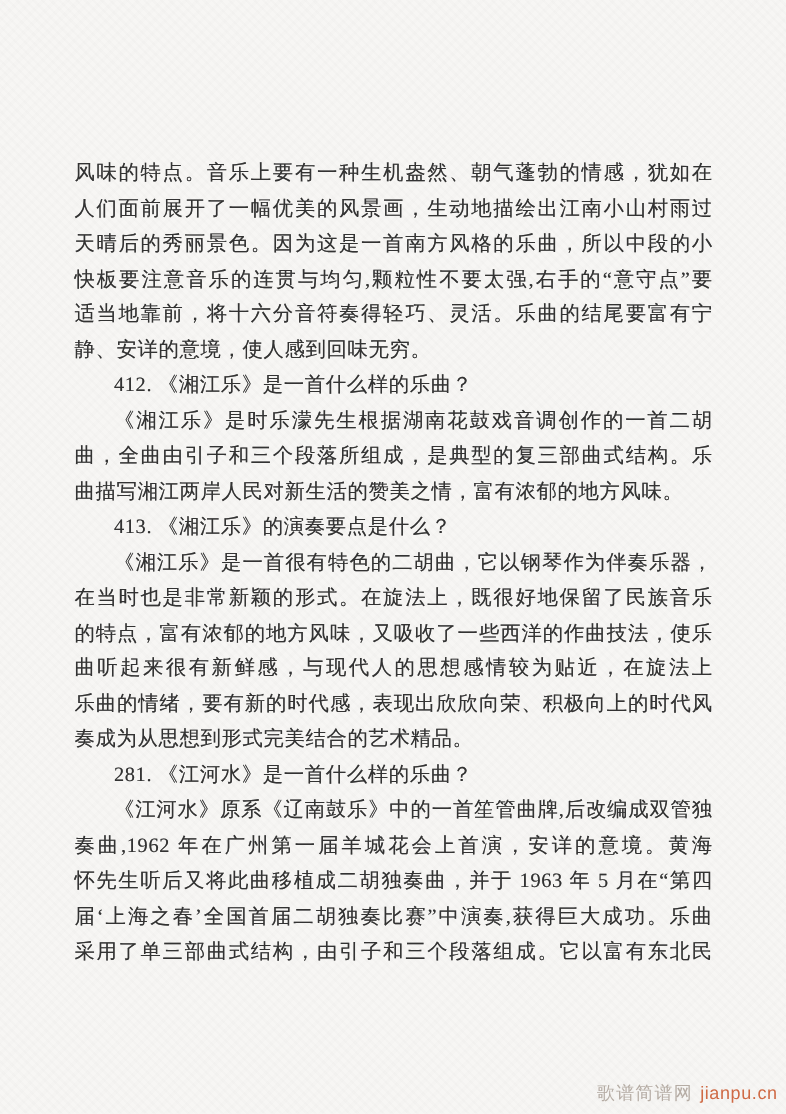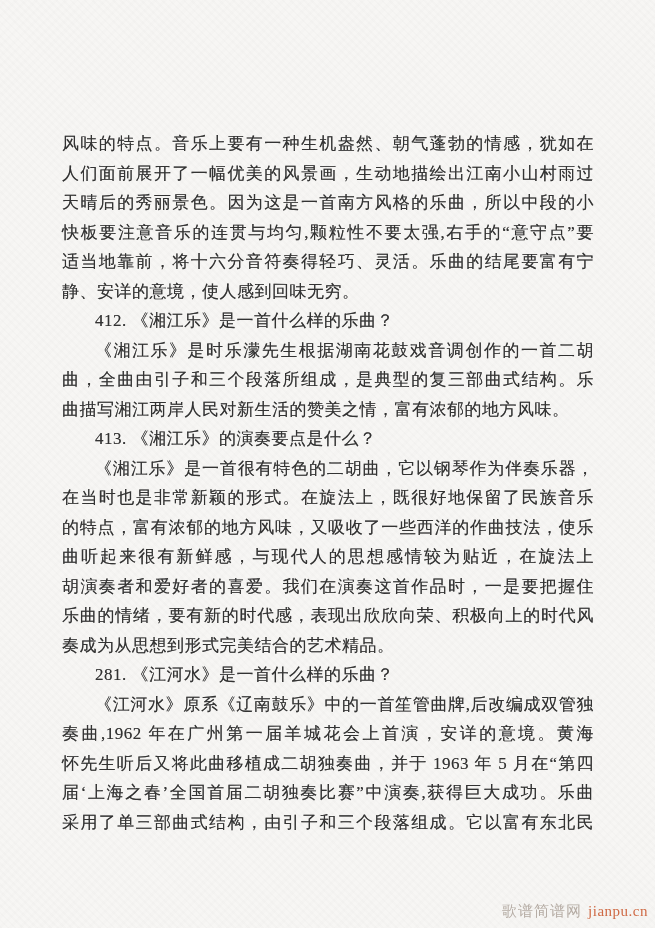--- a/index.html
+++ b/index.html
@@ -50,21 +50,21 @@
     right: 7px;
     font-size: 15px;
     letter-spacing: 1px;
     color: var(--wm-name);
     white-space: nowrap;
   }
   .watermark .url {
     color: var(--wm-url);
     margin-left: 6px;
     letter-spacing: 0.5px;
-    font-family: Liberation Serif, serif;
+    font-family: Liberation Sans, sans-serif;
   }
 </style>
 </head>
 <body>
 
 <div class="page">
   <main class="text-block" id="text-block">
       <div class="paragraph">
         <div class="line stretch">风味的特点。音乐上要有一种生机盎然、朝气蓬勃的情感，犹如在</div>
         <div class="line stretch">人们面前展开了一幅优美的风景画，生动地描绘出江南小山村雨过</div>
@@ -82,21 +82,20 @@
         <div class="line">曲描写湘江两岸人民对新生活的赞美之情，富有浓郁的地方风味。</div>
       </div>
       <div class="paragraph">
         <div class="line indent">413. 《湘江乐》的演奏要点是什么？</div>
       </div>
       <div class="paragraph">
         <div class="line stretch indent">《湘江乐》是一首很有特色的二胡曲，它以钢琴作为伴奏乐器，</div>
         <div class="line stretch">在当时也是非常新颖的形式。在旋法上，既很好地保留了民族音乐</div>
         <div class="line stretch">的特点，富有浓郁的地方风味，又吸收了一些西洋的作曲技法，使乐</div>
         <div class="line stretch">曲听起来很有新鲜感，与现代人的思想感情较为贴近，在旋法上</div>
-        <div class="line stretch">胡演奏者和爱好者的喜爱。我们在演奏这首作品时，一是要把握住</div>
         <div class="line stretch">乐曲的情绪，要有新的时代感，表现出欣欣向荣、积极向上的时代风</div>
         <div class="line">奏成为从思想到形式完美结合的艺术精品。</div>
       </div>
       <div class="paragraph">
         <div class="line indent">281. 《江河水》是一首什么样的乐曲？</div>
       </div>
       <div class="paragraph">
         <div class="line stretch indent">《江河水》原系《辽南鼓乐》中的一首笙管曲牌,后改编成双管独</div>
         <div class="line stretch">奏曲,1962 年在广州第一届羊城花会上首演，安详的意境。黄海</div>
         <div class="line stretch">怀先生听后又将此曲移植成二胡独奏曲，并于 1963 年 5 月在“第四</div>

